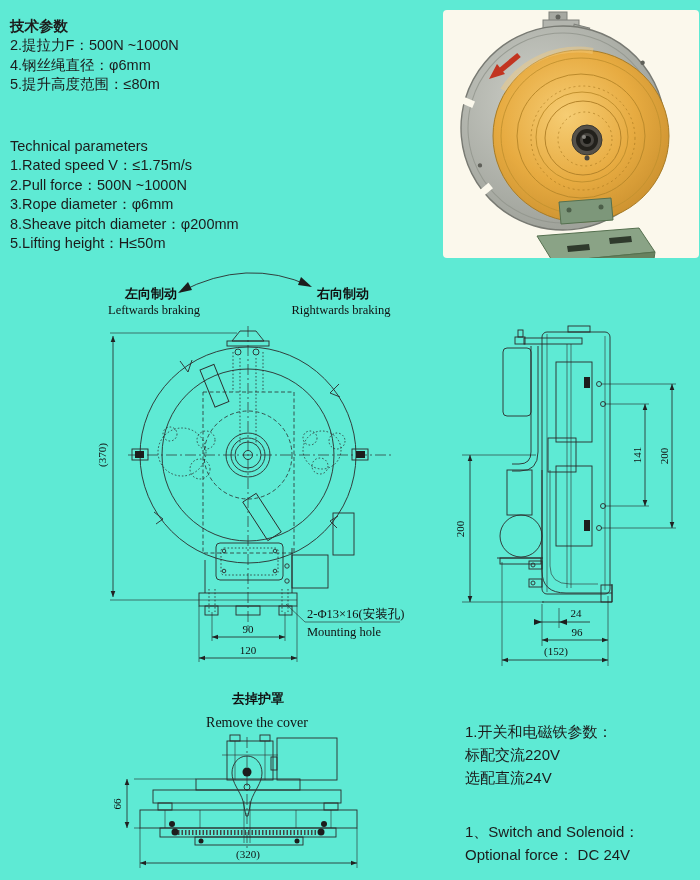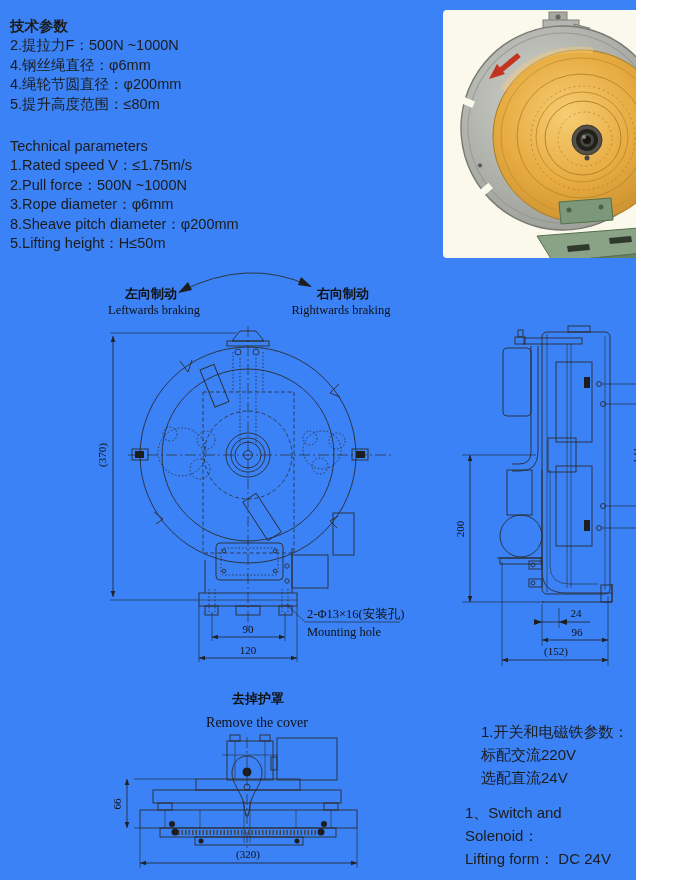--- a/index.html
+++ b/index.html
@@ -1,26 +1,26 @@
 <!DOCTYPE html>
 <html><head>
 <meta charset="utf-8">
 <style>
   html,body{margin:0;padding:0;}
   body{font-family:"Liberation Sans",sans-serif;}
-  .page{position:relative;width:596px;height:880px;background:#3b82f6;overflow:hidden;color:#1c1c1c;padding-left:40px;}
+  .page{position:relative;width:700px;height:880px;background:#5eead4;overflow:hidden;color:#1c1c1c;}
   .specs{position:absolute;left:10px;}
   .specs-cn{top:16px;}
   .specs-en{top:136px;}
   .spec-title{font-size:14.5px;font-weight:bold;line-height:20px;}
   .specs-en .spec-title{font-weight:normal;}
   .spec-line{font-size:14.5px;line-height:19.6px;white-space:nowrap;}
   .solenoid{position:absolute;left:465px;}
-  .solenoid-cn{top:720px;margin-left:16px;}
-  .solenoid-en{top:801px;}
+  .solenoid-cn{top:720px;}
+  .solenoid-en{top:820px;}
   .solenoid .spec-line, .solenoid .spec-title{font-size:15px;line-height:23px;font-weight:normal;}
   svg{position:absolute;display:block;}
   #photo-svg{left:443px;top:10px;}
   #draw-svg{left:0;top:250px;}
   svg text{font-family:"Liberation Serif",serif;fill:#111;}
   .ln{stroke:#2b2b2b;stroke-width:.9;fill:none;}
   .thin{stroke:#2b2b2b;stroke-width:.6;fill:none;}
   .dash{stroke:#2b2b2b;stroke-width:.8;fill:none;stroke-dasharray:4,2.5;}
   .dot{stroke:#2b2b2b;stroke-width:.8;fill:none;stroke-dasharray:1.6,2;}
   .cl{stroke:#2b2b2b;stroke-width:.7;fill:none;stroke-dasharray:11,3,2,3;}
@@ -33,21 +33,20 @@
 </style>
 </head>
 <body>
 
 <div class="page">
 
   <div class="specs specs-cn">
     <div class="spec-title">技术参数</div>
     <div class="spec-line">2.提拉力F：500N ~1000N</div>
     <div class="spec-line">4.钢丝绳直径：φ6mm</div>
-    <div class="spec-line">4.绳轮节圆直径：φ200mm</div>
     <div class="spec-line">5.提升高度范围：≤80m</div>
   </div>
 
   <div class="specs specs-en">
     <div class="spec-title">Technical parameters</div>
     <div class="spec-line">1.Rated speed V：≤1.75m/s</div>
     <div class="spec-line">2.Pull force：500N ~1000N</div>
     <div class="spec-line">3.Rope diameter：φ6mm</div>
     <div class="spec-line">8.Sheave pitch diameter：φ200mm</div>
     <div class="spec-line">5.Lifting height：H≤50m</div>
@@ -347,16 +346,16 @@
     </g>
   </svg>
 
   <div class="solenoid solenoid-cn">
     <div class="spec-title">1.开关和电磁铁参数：</div>
     <div class="spec-line">标配交流220V</div>
     <div class="spec-line">选配直流24V</div>
   </div>
   <div class="solenoid solenoid-en">
     <div class="spec-title">1、Switch and Solenoid：</div>
-    <div class="spec-line">Lifting form： DC 24V</div>
+    <div class="spec-line">Optional force： DC 24V</div>
   </div>
 
 </div>
 
 </body></html>

